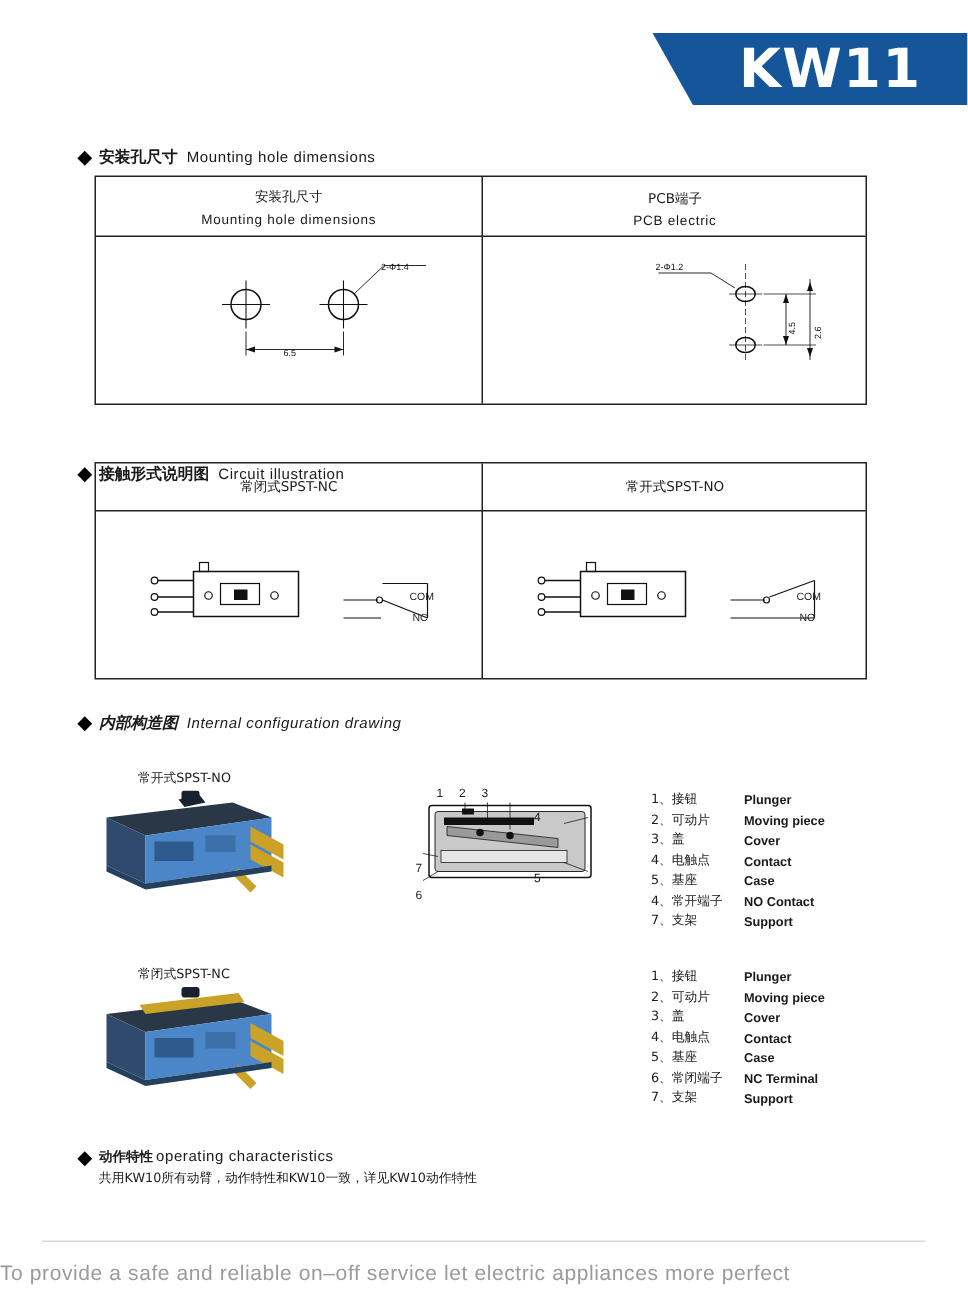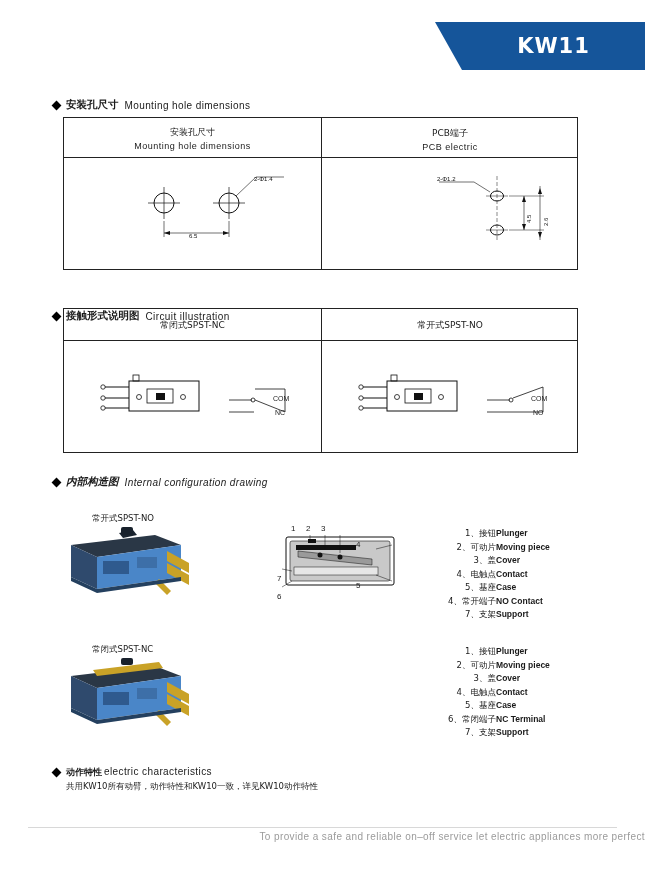--- a/index.html
+++ b/index.html
@@ -34,21 +34,21 @@
     position: absolute;
     left: -27px;
     top: 0;
     width: 0;
     height: 0;
     border-style: solid;
     border-width: 0 27px 48px 0;
     border-color: transparent #15559a transparent transparent;
   }
   .header-title {
-    font-size: 21px;
+    font-size: 36px;
     font-weight: bold;
     letter-spacing: 1px;
     font-family: "DejaVu Sans", sans-serif;
   }
 
   
   .section-heading {
     position: absolute;
     display: flex;
     align-items: center;
@@ -112,21 +112,20 @@
   }
 
   
   .svg-abs { position: absolute; }
 
   
   .legend {
     position: absolute;
     font-size: 8.5px;
     line-height: 13.5px;
-    text-align: right;
   }
   .legend-row {
     display: flex;
   }
   .legend-cn {
     width: 62px;
     font-family: "DejaVu Sans", sans-serif;
     white-space: nowrap;
   }
   .legend-en {
@@ -149,23 +148,23 @@
     line-height: 14px;
   }
   .op-line1 { display: flex; align-items: center; gap: 6px; white-space: nowrap;}
   .op-line2 { margin-left: 13px; font-family: "DejaVu Sans", sans-serif; white-space: nowrap;}
 
   
   .footer {
     position: absolute;
     left: 0;
     right: 0;
-    bottom: 28px;
-    text-align: right;
-    font-size: 10px;
+    bottom: 14px;
+    text-align: left;
+    font-size: 14px;
     color: #9b9b9b;
     letter-spacing: .4px;
   }
   .footer-rule {
     position: absolute;
     left: 28px;
     right: 28px;
     bottom: 42px;
     border-top: 1px solid #d8d8d8;
   }
@@ -467,19 +466,19 @@
   <div class="legend-row">
     <span class="legend-cn">7、支架</span>
     <span class="legend-en">Support</span>
   </div>
 </div>
 
 <div class="op-block" style="left:53px; top:765px;">
   <div class="op-line1">
     <span class="diamond"></span>
     <span class="cn-label" style="font-size:9px;">动作特性</span>
-    <span class="en-label" style="margin-left:-4px;">electric characteristics</span>
+    <span class="en-label" style="margin-left:-4px;">operating characteristics</span>
   </div>
   <div class="op-line2">共用KW10所有动臂，动作特性和KW10一致，详见KW10动作特性</div>
 </div>
 
 <div class="footer-rule"></div>
 <div class="footer">To provide a safe and reliable on–off service  let electric appliances more perfect</div>
 
 </body></html>

